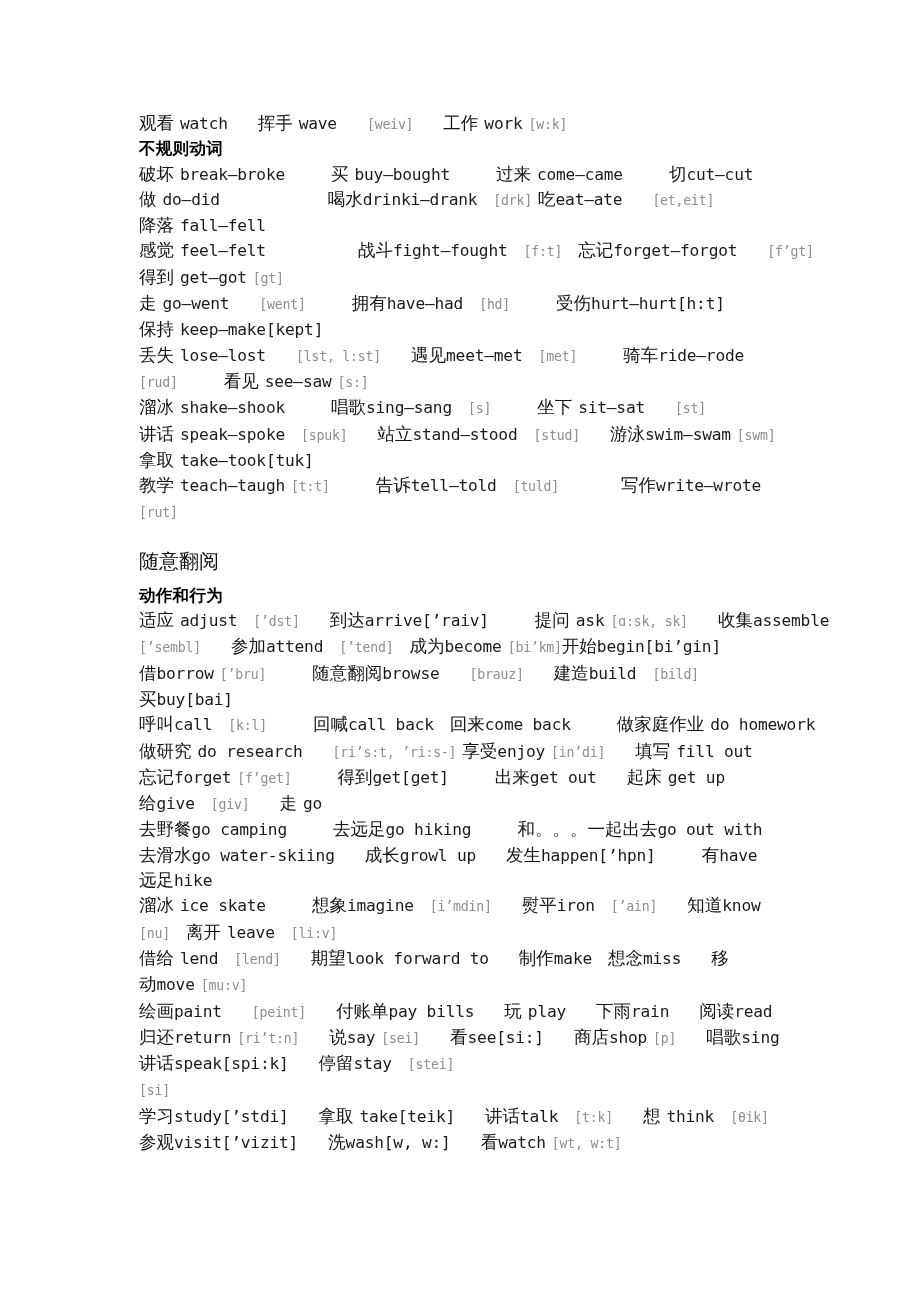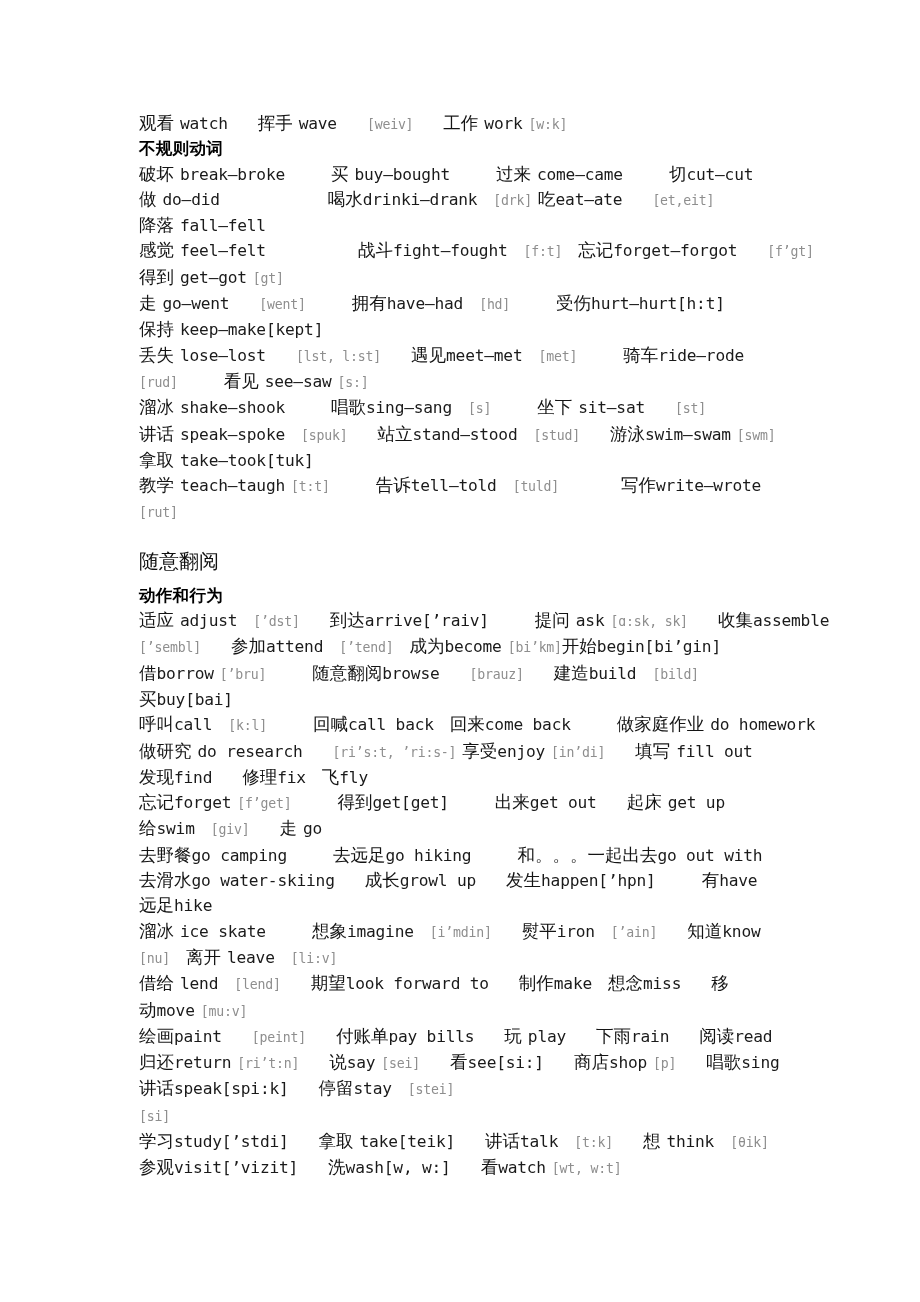--- a/index.html
+++ b/index.html
@@ -113,23 +113,22 @@
       <div class="gap-before-unit"></div>
       <div class="unit-head">随意翻阅</div>
       <div class="gap-after-unit"></div>
       <div class="subhead">动作和行为</div>
       <div class="line"><span class="cn">适应</span><span class="sp1" style="display: inline-block; width: 6px;"></span><span class="en">adjust</span><span class="sp2" style="display: inline-block; width: 16px;"></span><span class="ipa">[’dst]</span><span class="sp3" style="display: inline-block; width: 30px;"></span><span class="cn">到达</span><span class="en">arrive[’raiv]</span><span class="sp4" style="display: inline-block; width: 46px;"></span><span class="cn">提问</span><span class="sp1" style="display: inline-block; width: 6px;"></span><span class="en">ask</span><span class="sp1" style="display: inline-block; width: 6px;"></span><span class="ipa">[ɑ:sk, sk]</span><span class="sp3" style="display: inline-block; width: 30px;"></span><span class="cn">收集</span><span class="en">assemble</span></div>
       <div class="line"><span class="ipa">[’sembl]</span><span class="sp3" style="display: inline-block; width: 30px;"></span><span class="cn">参加</span><span class="en">attend</span><span class="sp2" style="display: inline-block; width: 16px;"></span><span class="ipa">[’tend]</span><span class="sp2" style="display: inline-block; width: 16px;"></span><span class="cn">成为</span><span class="en">become</span><span class="sp1" style="display: inline-block; width: 6px;"></span><span class="ipa">[bi’km]</span><span class="cn">开始</span><span class="en">begin[bi’gin]</span></div>
       <div class="line"><span class="cn">借</span><span class="en">borrow</span><span class="sp1" style="display: inline-block; width: 6px;"></span><span class="ipa">[’bru]</span><span class="sp4" style="display: inline-block; width: 46px;"></span><span class="cn">随意翻阅</span><span class="en">browse</span><span class="sp3" style="display: inline-block; width: 30px;"></span><span class="ipa">[brauz]</span><span class="sp3" style="display: inline-block; width: 30px;"></span><span class="cn">建造</span><span class="en">build</span><span class="sp2" style="display: inline-block; width: 16px;"></span><span class="ipa">[bild]</span></div>
       <div class="line"><span class="cn">买</span><span class="en">buy[bai]</span></div>
       <div class="line"><span class="cn">呼叫</span><span class="en">call</span><span class="sp2" style="display: inline-block; width: 16px;"></span><span class="ipa">[k:l]</span><span class="sp4" style="display: inline-block; width: 46px;"></span><span class="cn">回喊</span><span class="en">call back</span><span class="sp2" style="display: inline-block; width: 16px;"></span><span class="cn">回来</span><span class="en">come back</span><span class="sp4" style="display: inline-block; width: 46px;"></span><span class="cn">做家庭作业</span><span class="sp1" style="display: inline-block; width: 6px;"></span><span class="en">do homework</span></div>
       <div class="line"><span class="cn">做研究</span><span class="sp1" style="display: inline-block; width: 6px;"></span><span class="en">do research</span><span class="sp3" style="display: inline-block; width: 30px;"></span><span class="ipa">[ri’s:t, ’ri:s-]</span><span class="sp1" style="display: inline-block; width: 6px;"></span><span class="cn">享受</span><span class="en">enjoy</span><span class="sp1" style="display: inline-block; width: 6px;"></span><span class="ipa">[in’di]</span><span class="sp3" style="display: inline-block; width: 30px;"></span><span class="cn">填写</span><span class="sp1" style="display: inline-block; width: 6px;"></span><span class="en">fill out</span></div>
-      <div class="line"><span class="cn">发现</span><span class="en">find</span><span class="sp3" style="display: inline-block; width: 30px;"></span><span class="cn">修理</span><span class="en">fix</span><span class="sp2" style="display: inline-block; width: 16px;"></span><span class="cn">飞</span><span class="en">fly</span></div>
       <div class="line"><span class="cn">忘记</span><span class="en">forget</span><span class="sp1" style="display: inline-block; width: 6px;"></span><span class="ipa">[f’get]</span><span class="sp4" style="display: inline-block; width: 46px;"></span><span class="cn">得到</span><span class="en">get[get]</span><span class="sp4" style="display: inline-block; width: 46px;"></span><span class="cn">出来</span><span class="en">get out</span><span class="sp3" style="display: inline-block; width: 30px;"></span><span class="cn">起床</span><span class="sp1" style="display: inline-block; width: 6px;"></span><span class="en">get up</span></div>
-      <div class="line"><span class="cn">给</span><span class="en">swim</span><span class="sp2" style="display: inline-block; width: 16px;"></span><span class="ipa">[giv]</span><span class="sp3" style="display: inline-block; width: 30px;"></span><span class="cn">走</span><span class="sp1" style="display: inline-block; width: 6px;"></span><span class="en">go</span></div>
+      <div class="line"><span class="cn">给</span><span class="en">give</span><span class="sp2" style="display: inline-block; width: 16px;"></span><span class="ipa">[giv]</span><span class="sp3" style="display: inline-block; width: 30px;"></span><span class="cn">走</span><span class="sp1" style="display: inline-block; width: 6px;"></span><span class="en">go</span></div>
       <div class="line"><span class="cn">去野餐</span><span class="en">go camping</span><span class="sp4" style="display: inline-block; width: 46px;"></span><span class="cn">去远足</span><span class="en">go hiking</span><span class="sp4" style="display: inline-block; width: 46px;"></span><span class="cn">和。。。一起出去</span><span class="en">go out with</span></div>
       <div class="line"><span class="cn">去滑水</span><span class="en">go water-skiing</span><span class="sp3" style="display: inline-block; width: 30px;"></span><span class="cn">成长</span><span class="en">growl up</span><span class="sp3" style="display: inline-block; width: 30px;"></span><span class="cn">发生</span><span class="en">happen[’hpn]</span><span class="sp4" style="display: inline-block; width: 46px;"></span><span class="cn">有</span><span class="en">have</span></div>
       <div class="line"><span class="cn">远足</span><span class="en">hike</span></div>
       <div class="line"><span class="cn">溜冰</span><span class="sp1" style="display: inline-block; width: 6px;"></span><span class="en">ice skate</span><span class="sp4" style="display: inline-block; width: 46px;"></span><span class="cn">想象</span><span class="en">imagine</span><span class="sp2" style="display: inline-block; width: 16px;"></span><span class="ipa">[i’mdin]</span><span class="sp3" style="display: inline-block; width: 30px;"></span><span class="cn">熨平</span><span class="en">iron</span><span class="sp2" style="display: inline-block; width: 16px;"></span><span class="ipa">[’ain]</span><span class="sp3" style="display: inline-block; width: 30px;"></span><span class="cn">知道</span><span class="en">know</span></div>
       <div class="line"><span class="ipa">[nu]</span><span class="sp2" style="display: inline-block; width: 16px;"></span><span class="cn">离开</span><span class="sp1" style="display: inline-block; width: 6px;"></span><span class="en">leave</span><span class="sp2" style="display: inline-block; width: 16px;"></span><span class="ipa">[li:v]</span></div>
       <div class="line"><span class="cn">借给</span><span class="sp1" style="display: inline-block; width: 6px;"></span><span class="en">lend</span><span class="sp2" style="display: inline-block; width: 16px;"></span><span class="ipa">[lend]</span><span class="sp3" style="display: inline-block; width: 30px;"></span><span class="cn">期望</span><span class="en">look forward to</span><span class="sp3" style="display: inline-block; width: 30px;"></span><span class="cn">制作</span><span class="en">make</span><span class="sp2" style="display: inline-block; width: 16px;"></span><span class="cn">想念</span><span class="en">miss</span><span class="sp3" style="display: inline-block; width: 30px;"></span><span class="cn">移</span></div>
       <div class="line"><span class="cn">动</span><span class="en">move</span><span class="sp1" style="display: inline-block; width: 6px;"></span><span class="ipa">[mu:v]</span></div>
       <div class="line"><span class="cn">绘画</span><span class="en">paint</span><span class="sp3" style="display: inline-block; width: 30px;"></span><span class="ipa">[peint]</span><span class="sp3" style="display: inline-block; width: 30px;"></span><span class="cn">付账单</span><span class="en">pay bills</span><span class="sp3" style="display: inline-block; width: 30px;"></span><span class="cn">玩</span><span class="sp1" style="display: inline-block; width: 6px;"></span><span class="en">play</span><span class="sp3" style="display: inline-block; width: 30px;"></span><span class="cn">下雨</span><span class="en">rain</span><span class="sp3" style="display: inline-block; width: 30px;"></span><span class="cn">阅读</span><span class="en">read</span></div>
       <div class="line"><span class="cn">归还</span><span class="en">return</span><span class="sp1" style="display: inline-block; width: 6px;"></span><span class="ipa">[ri’t:n]</span><span class="sp3" style="display: inline-block; width: 30px;"></span><span class="cn">说</span><span class="en">say</span><span class="sp1" style="display: inline-block; width: 6px;"></span><span class="ipa">[sei]</span><span class="sp3" style="display: inline-block; width: 30px;"></span><span class="cn">看</span><span class="en">see[si:]</span><span class="sp3" style="display: inline-block; width: 30px;"></span><span class="cn">商店</span><span class="en">shop</span><span class="sp1" style="display: inline-block; width: 6px;"></span><span class="ipa">[p]</span><span class="sp3" style="display: inline-block; width: 30px;"></span><span class="cn">唱歌</span><span class="en">sing</span></div>
       <div class="line"><span class="cn">讲话</span><span class="en">speak[spi:k]</span><span class="sp3" style="display: inline-block; width: 30px;"></span><span class="cn">停留</span><span class="en">stay</span><span class="sp2" style="display: inline-block; width: 16px;"></span><span class="ipa">[stei]</span></div>

